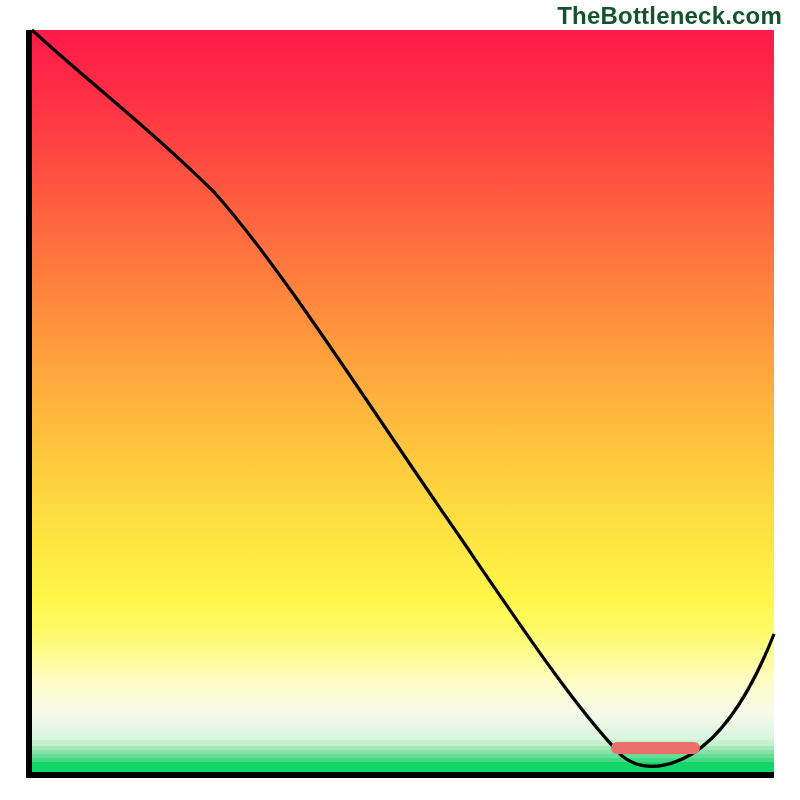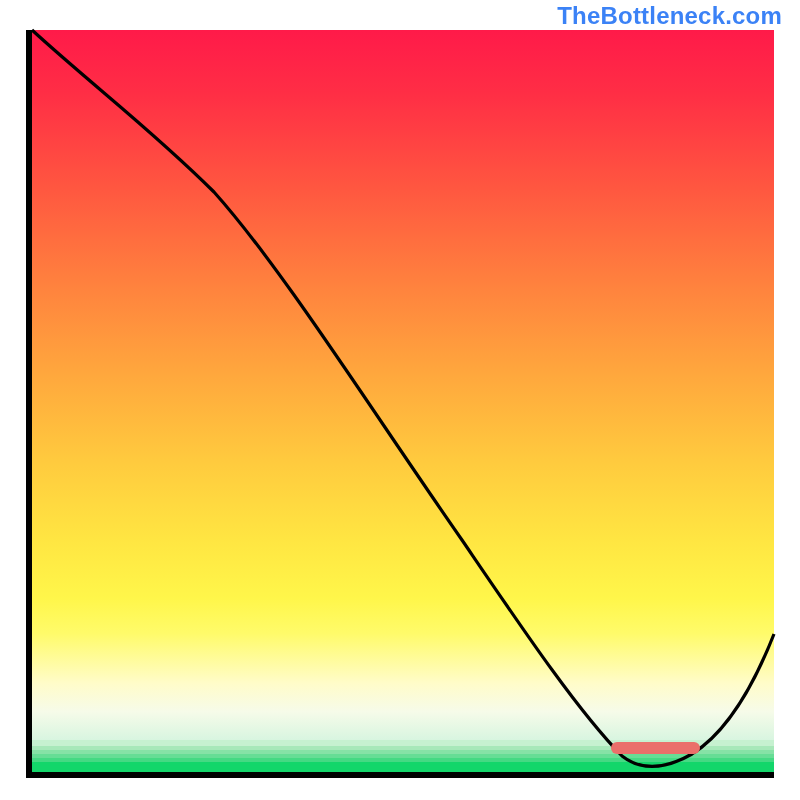--- a/index.html
+++ b/index.html
@@ -9,21 +9,21 @@
     background: #fff;
     position: relative;
     font-family: Arial, Helvetica, sans-serif;
   }
   .watermark {
     position: absolute;
     top: 2px;
     right: 18px;
     font-size: 24px;
     font-weight: 600;
-    color: #3b82f6;
+    color: #14532d;
     letter-spacing: 0.2px;
   }
   .plot {
     position: absolute;
     left: 26px;
     top: 30px;
     width: 748px;
     height: 748px;
     border-left: 6px solid #000;
     border-bottom: 6px solid #000;

